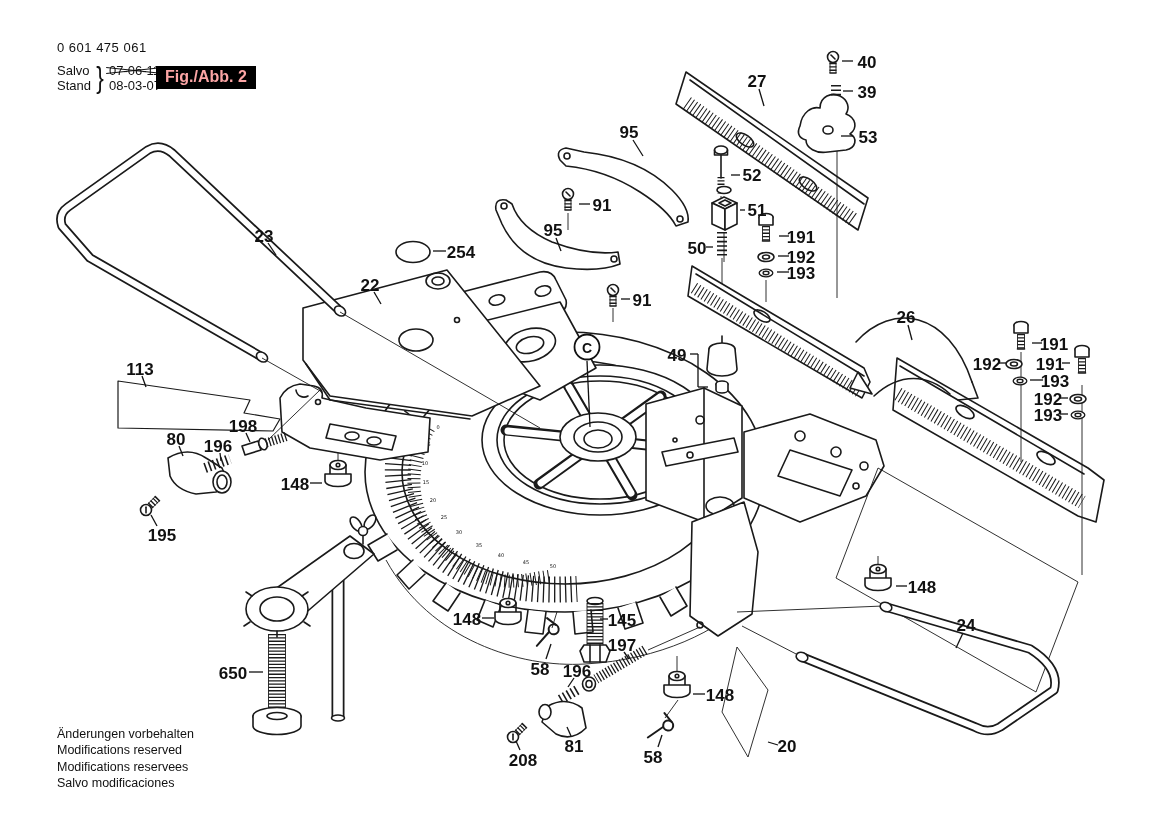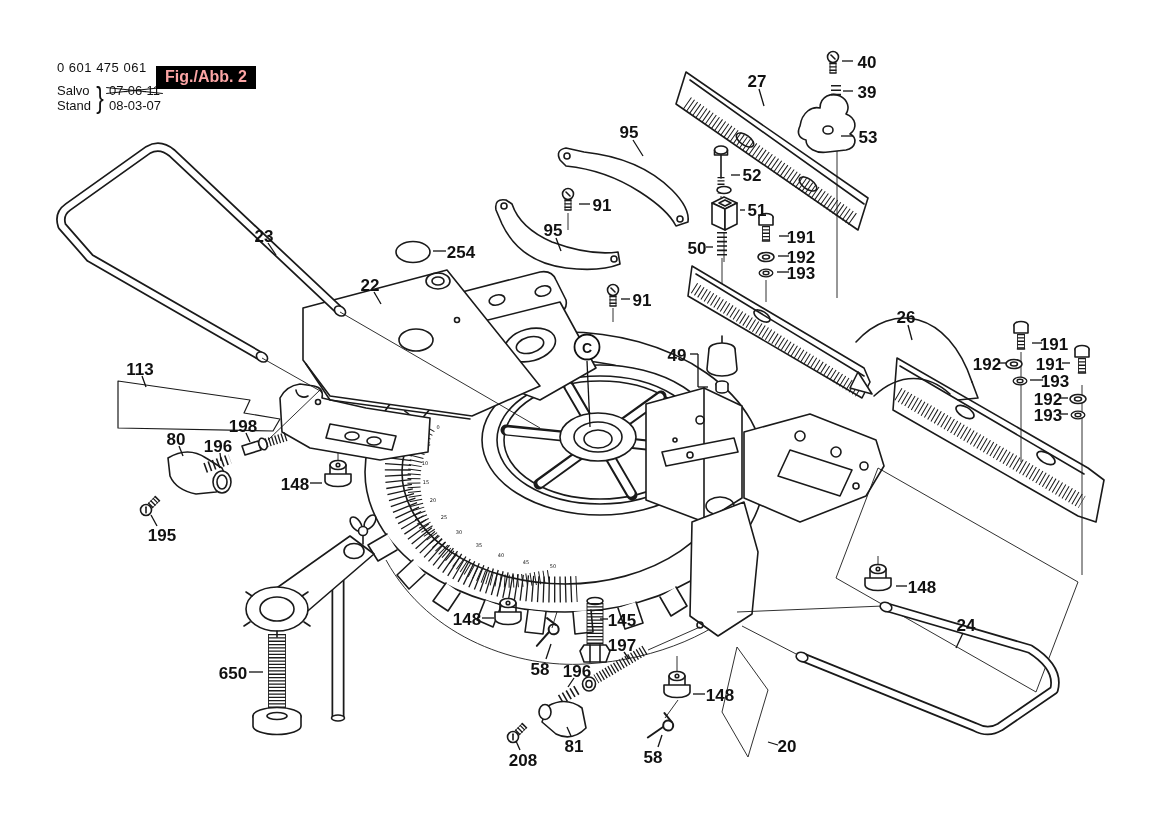--- a/index.html
+++ b/index.html
@@ -1,19 +1,19 @@
 <!DOCTYPE html>
 <html><head>
 <meta charset="utf-8">
 <style>
   html,body{margin:0;padding:0;background:#e8e8e8;}
   .page{position:relative;width:1169px;height:826px;background:#ffffff;overflow:hidden;
         font-family:"Liberation Sans", sans-serif;color:#111;}
   
-  .hdr{position:absolute;left:57px;top:60px;font-size:13px;line-height:1.25;}
+  .hdr{position:absolute;left:57px;top:40px;font-size:13px;line-height:1.25;}
   .prodno{letter-spacing:.5px;margin-bottom:3px;}
   .si{display:flex;align-items:center;gap:3px;}
   .sicol>div{height:15px;line-height:15px;}
   .brace{font-size:30px;font-weight:400;transform:scaleX(.75);margin:0 1px;}
   .struck{position:relative;display:inline-block;}
   .struck::before,.struck::after{content:"";position:absolute;left:-3px;right:-3px;top:48%;
      border-top:1.6px solid #111;}
   .struck::before{transform:rotate(-6deg);} .struck::after{transform:rotate(6deg);}
   .figbadge{position:absolute;left:156px;top:66px;background:#000;color:#fca5a5;
      font-weight:bold;font-size:16px;padding:2px 9px 3px 9px;}
@@ -50,20 +50,26 @@
       </div>
       <div class="brace">}</div>
       <div class="sicol">
         <div><span class="struck">07-06-11</span></div>
         <div>08-03-07</div>
       </div>
     </div>
   </div>
   <div class="figbadge">Fig./Abb. 2</div>
 
+  <div class="ftr">
+    <div>Änderungen vorbehalten</div>
+    <div>Modifications reserved</div>
+    <div>Modifications reservees</div>
+    <div>Salvo modificaciones</div>
+  </div>
 
   <svg id="art" width="1169" height="826" viewBox="0 0 1169 826">
 
     <g>
       <line class="t" x1="837" y1="150" x2="837" y2="298"></line>
       <line class="t" x1="721" y1="196" x2="721" y2="204"></line>
       <line class="t" x1="724" y1="232" x2="724" y2="262"></line>
       <line class="t" x1="722" y1="258" x2="722" y2="284"></line>
       <line class="t" x1="766" y1="280" x2="766" y2="302"></line>
       <line class="t" x1="722" y1="394" x2="722" y2="420"></line>

